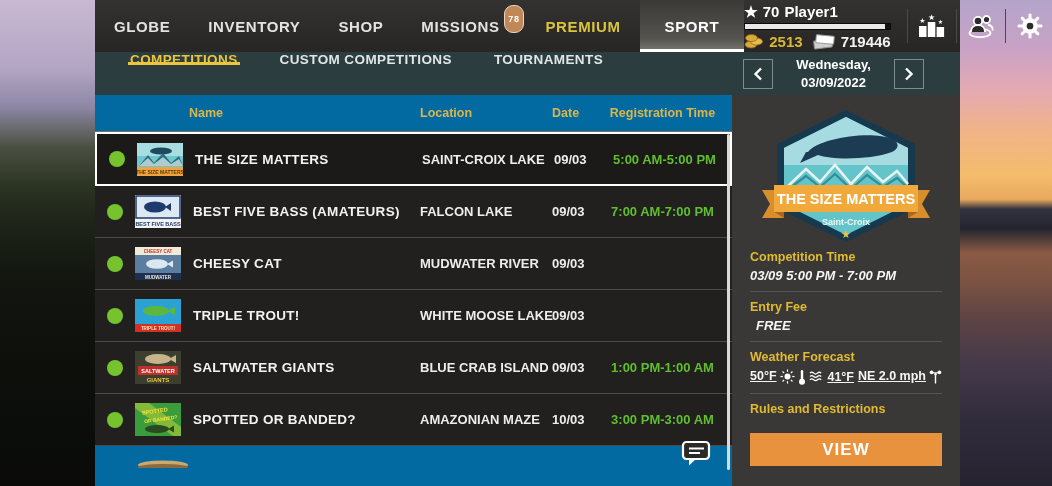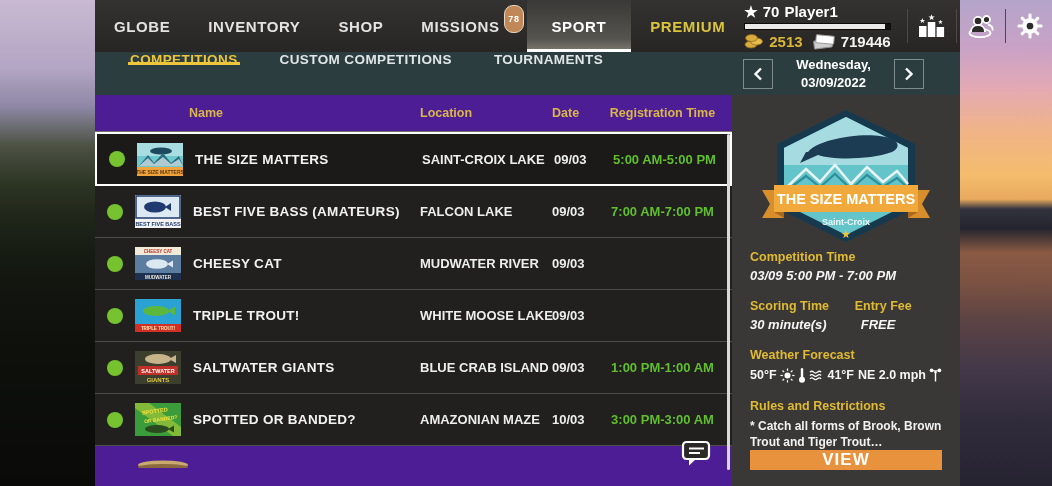--- a/index.html
+++ b/index.html
@@ -41,21 +41,21 @@
   .subtab { display:flex; align-items:center; padding:0 21px; font-size:13.5px; font-weight:bold; color:#e0e6e6; letter-spacing:.4px; position:relative; cursor:pointer; white-space:nowrap; }
   .subtab.active { color:#ecc53a; }
   .subtab.active::after { content:""; position:absolute; left:19px; right:19px; bottom:2px; height:3px; background:#ecc53a; }
   .datenav { flex:1; display:flex; align-items:center; padding:0 36px 0 8px; gap:4px; }
   .arrow-btn { width:30px; height:30px; flex:0 0 30px; border:1px solid #7e8c8d; background:transparent; display:flex; align-items:center; justify-content:center; cursor:pointer; }
   .date-label { flex:1; text-align:center; color:#fff; font-size:13px; font-weight:bold; line-height:1.35; }
 
   
   .content { flex:1; display:flex; min-height:0; }
 
-  .table { width:640px; background:#4c1d95; position:relative; display:flex; flex-direction:column; overflow:hidden; }
+  .table { width:640px; background:#0369a1; position:relative; display:flex; flex-direction:column; overflow:hidden; }
   .grid-cols { display:grid; grid-template-columns:40px 52px 225px 130px 48px 145px; align-items:center; }
   .thead { height:37px; color:#d9b64a; font-size:12.5px; font-weight:bold; border-bottom:1px solid #74726f; }
   .h-name { grid-column:3; padding-left:2px; }
   .h-loc  { grid-column:4; padding-left:8px; }
   .h-date { grid-column:5; padding-left:10px; }
   .h-time { grid-column:6; text-align:center; }
 
   .row { height:52px; border-bottom:1px solid #4e4c4a; cursor:pointer; background:#21201e; }
   .row.selected { height:54px; border:2px solid #ffffff; background:#1b1a18; }
   .dot { width:16px; height:16px; border-radius:50%; background:#76c32f; justify-self:center; }
@@ -74,21 +74,21 @@
   .details { flex:1; background:#3a3837; padding:13px 18px 20px; display:flex; flex-direction:column; }
   .badge-wrap { display:flex; justify-content:center; }
   .d-label { color:#e0ba32; font-size:12.5px; font-weight:bold; }
   .d-value { color:#f5f5f5; font-size:13px; font-weight:bold; margin-top:4px;font-style:italic; }
   .d-divider { height:1px; background:#57544f; margin:8px 0; }
   .d-two { display:flex; }
   .d-col1 { flex:1.2; }
   .d-col2 { flex:1; text-align:left; }
   .d-col2 .d-value { padding-left:6px; }
   .weather-row { display:flex; align-items:center; justify-content:space-between; color:#f5f5f5; font-size:12.5px; font-weight:bold; margin-top:5px; }
-  .w-group { display:flex; align-items:center; gap:3px; }
+  .w-group { display:flex; align-items:flex-start; gap:3px;text-decoration:underline; }
   .rules-text { color:#f2f2f2; font-size:12px; font-weight:bold; line-height:1.3; margin-top:6px; }
   .view-btn { margin-top:auto; height:33px; background:#e9923e; border:none; color:#fff; font-size:17px; font-weight:bold; letter-spacing:1px; cursor:pointer; }
 </style>
 </head>
 <body>
 
 <div class="screen">
   <div class="bg-left"></div>
   <div class="bg-right"></div>
 
@@ -96,22 +96,22 @@
 
     <header class="topbar">
       <nav class="mainnav">
         <div class="nav-item">GLOBE</div>
         <div class="nav-item">INVENTORY</div>
         <div class="nav-item">SHOP</div>
         <div class="nav-item nav-missions">
           <span>MISSIONS</span>
           <span class="nav-badge">78</span>
         </div>
+        <div class="nav-item premium">PREMIUM</div>
         <div class="nav-item active-tab">SPORT</div>
-        <div class="nav-item premium">PREMIUM</div>
       </nav>
 
       <div class="player-panel">
         <div class="p-row">
           <span class="star-glyph">★</span>
           <span>70</span>
           <span>Player1</span>
         </div>
         <div class="progress">
           <div class="progress-fill"></div>
@@ -339,24 +339,20 @@
             <text x="96" y="117" text-anchor="middle" font-size="9" font-weight="bold" fill="#f2f8f8">Saint-Croix</text>
             <text x="96" y="130" text-anchor="middle" font-size="11" fill="#edc23f">★</text>
           </svg>
         </div>
 
         <div class="d-label" style="margin-top:6px;">Competition Time</div>
         <div class="d-value">03/09 5:00 PM - 7:00 PM</div>
         <div class="d-divider"></div>
 
         <div class="d-two">
-          <div class="d-col1">
-            <div class="d-label">Scoring Time</div>
-            <div class="d-value">30 minute(s)</div>
-          </div>
           <div class="d-col2">
             <div class="d-label">Entry Fee</div>
             <div class="d-value">FREE</div>
           </div>
         </div>
         <div class="d-divider"></div>
 
         <div class="d-label">Weather Forecast</div>
         <div class="weather-row">
           <span class="w-group">
@@ -396,19 +392,18 @@
               <line x1="3" y1="3.5" x2="11" y2="3.5" stroke="#fff" stroke-width="1.2"></line>
               <circle cx="7" cy="5" r="1.3" fill="#fff"></circle>
               <circle cx="2.8" cy="3" r="2" fill="#fff"></circle>
               <circle cx="11.2" cy="3" r="2" fill="#fff"></circle>
             </svg>
           </span>
         </div>
         <div class="d-divider"></div>
 
         <div class="d-label">Rules and Restrictions</div>
-        <div class="rules-text">* Catch all forms of Brook, Brown Trout and Tiger Trout…</div>
 
         <button class="view-btn">VIEW</button>
       </aside>
     </div>
   </div>
 </div>
 
 </body></html>

